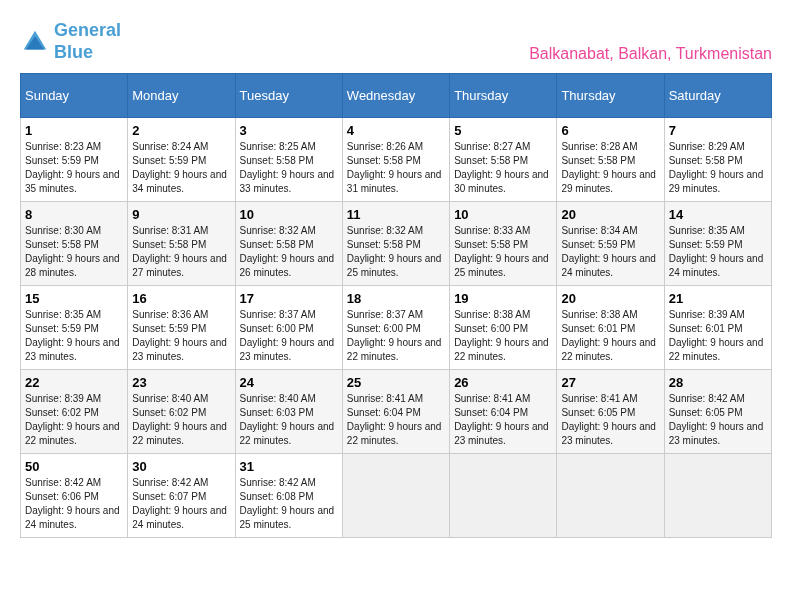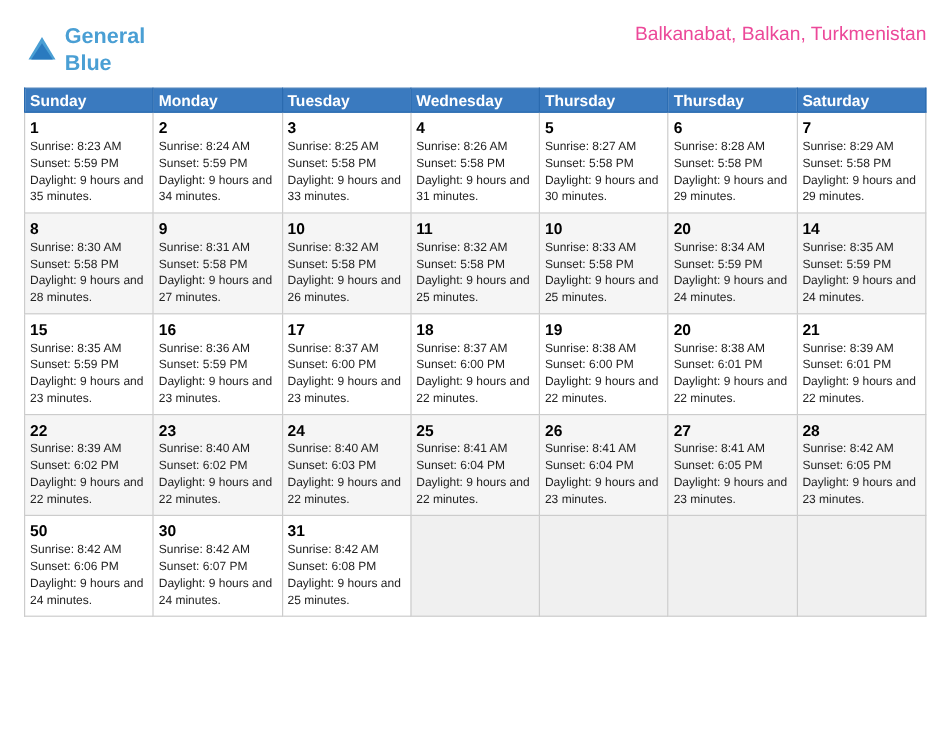--- a/index.html
+++ b/index.html
@@ -6,21 +6,21 @@
     body {
       font-family: Arial, sans-serif;
       background: #fff;
       width: 792px;
       min-height: 612px;
       padding: 20px;
     }
     .header {
       display: flex;
       justify-content: space-between;
-      align-items: flex-start;
+      align-items: flex-end;
       margin-bottom: 10px;
     }
     .logo {
       display: flex;
       align-items: center;
       gap: 4px;
     }
     .logo-text {
       font-size: 18px;
       font-weight: bold;
@@ -47,24 +47,24 @@
       color: #ec4899;
     }
     .calendar {
       width: 100%;
       border-collapse: collapse;
       font-size: 11px;
     }
     .calendar thead tr th {
       background-color: #3a7abf;
       color: white;
-      padding: 2px 4px;
+      padding: 14px 4px;
       text-align: left;
       font-size: 13px;
-      font-weight: bold;
+      font-weight: normal;
       border: 1px solid #2a6aaf;
     }
     .calendar tbody tr td {
       vertical-align: top;
       padding: 5px 4px;
       border: 1px solid #ccc;
       background: #fff;
       height: 80px;
       width: 107px;
     }

